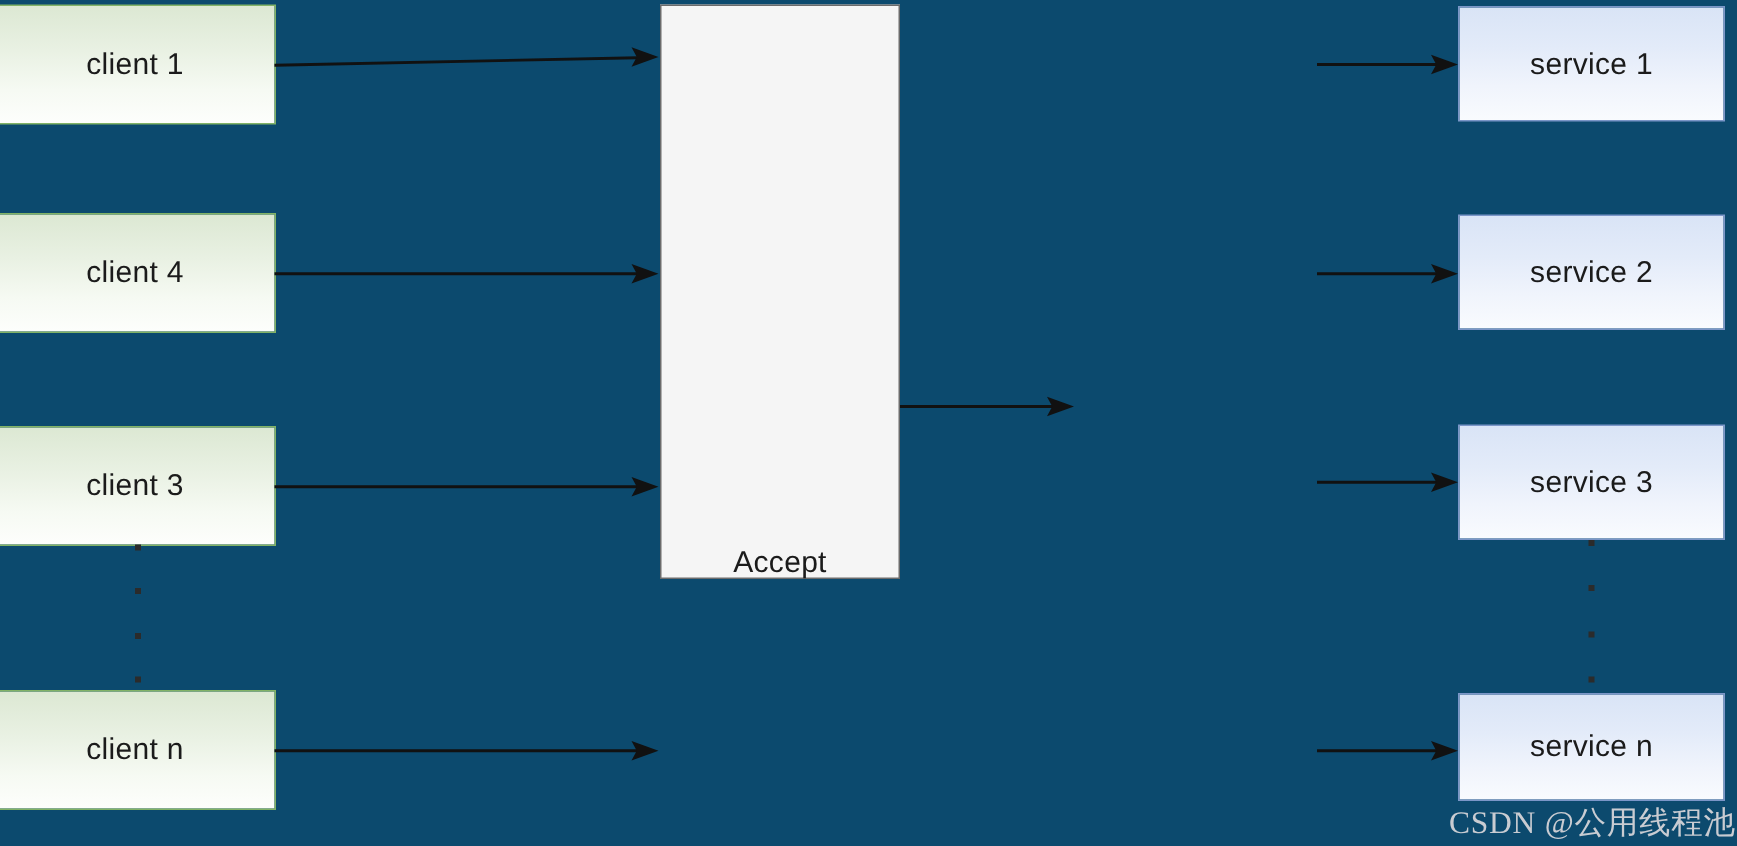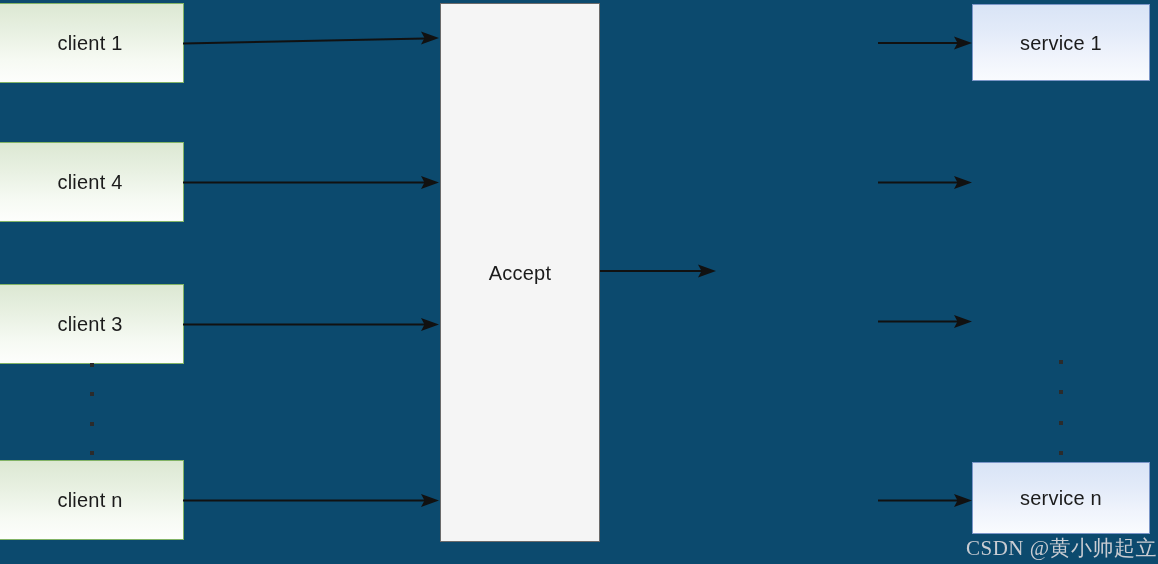--- a/index.html
+++ b/index.html
@@ -127,21 +127,21 @@
   </svg>
   <svg class="arrow" style="left:183px; top:310px; width:258px; height:30px;" viewBox="0 0 258 30">
     <line x1="0" y1="14.5" x2="242" y2="14.5"></line>
     <polygon points="256,14.5 238,21 241.5,14.5 238,8"></polygon>
   </svg>
   <svg class="arrow" style="left:183px; top:486px; width:258px; height:30px;" viewBox="0 0 258 30">
     <line x1="0" y1="14.5" x2="242" y2="14.5"></line>
     <polygon points="256,14.5 238,21 241.5,14.5 238,8"></polygon>
   </svg>
 
-  <div class="node accept" style="left:440px; top:3px; width:160px; height:539px;">
+  <div class="node accept" style="left:440px; top:3px; width:160px; height:383px;align-items:flex-end;">
     <span>Accept</span>
   </div>
 
   <svg class="arrow" style="left:600px; top:256px; width:118px; height:30px;" viewBox="0 0 118 30">
     <line x1="0" y1="15" x2="102" y2="15"></line>
     <polygon points="116,15 98,21.5 101.5,15 98,8.5"></polygon>
   </svg>
 
 
   <svg class="arrow" style="left:878px; top:28px; width:96px; height:30px;" viewBox="0 0 96 30">
@@ -157,26 +157,32 @@
     <polygon points="94,14.5 76,21 79.5,14.5 76,8"></polygon>
   </svg>
   <svg class="arrow" style="left:878px; top:486px; width:96px; height:30px;" viewBox="0 0 96 30">
     <line x1="0" y1="14.5" x2="80" y2="14.5"></line>
     <polygon points="94,14.5 76,21 79.5,14.5 76,8"></polygon>
   </svg>
 
   <div class="node service" style="left:972px; top:4px; width:178px; height:77px;">
     <span>service 1</span>
   </div>
+  <div class="node service" style="left:972px; top:143px; width:178px; height:77px;">
+    <span>service 2</span>
+  </div>
+  <div class="node service" style="left:972px; top:283px; width:178px; height:77px;">
+    <span>service 3</span>
+  </div>
   <div class="node service" style="left:972px; top:462px; width:178px; height:72px;">
     <span>service n</span>
   </div>
 
   <div class="vdots" style="left:1059px; top:360px; height:95px; justify-content:space-between;">
     <span></span>
     <span></span>
     <span></span>
     <span></span>
   </div>
 
-  <div class="watermark" style="left:966px; top:534px;">CSDN @黄小帅起立</div>
+  <div class="watermark" style="left:966px; top:534px;">CSDN @公用线程池</div>
 
 </div>
 
 </body></html>

